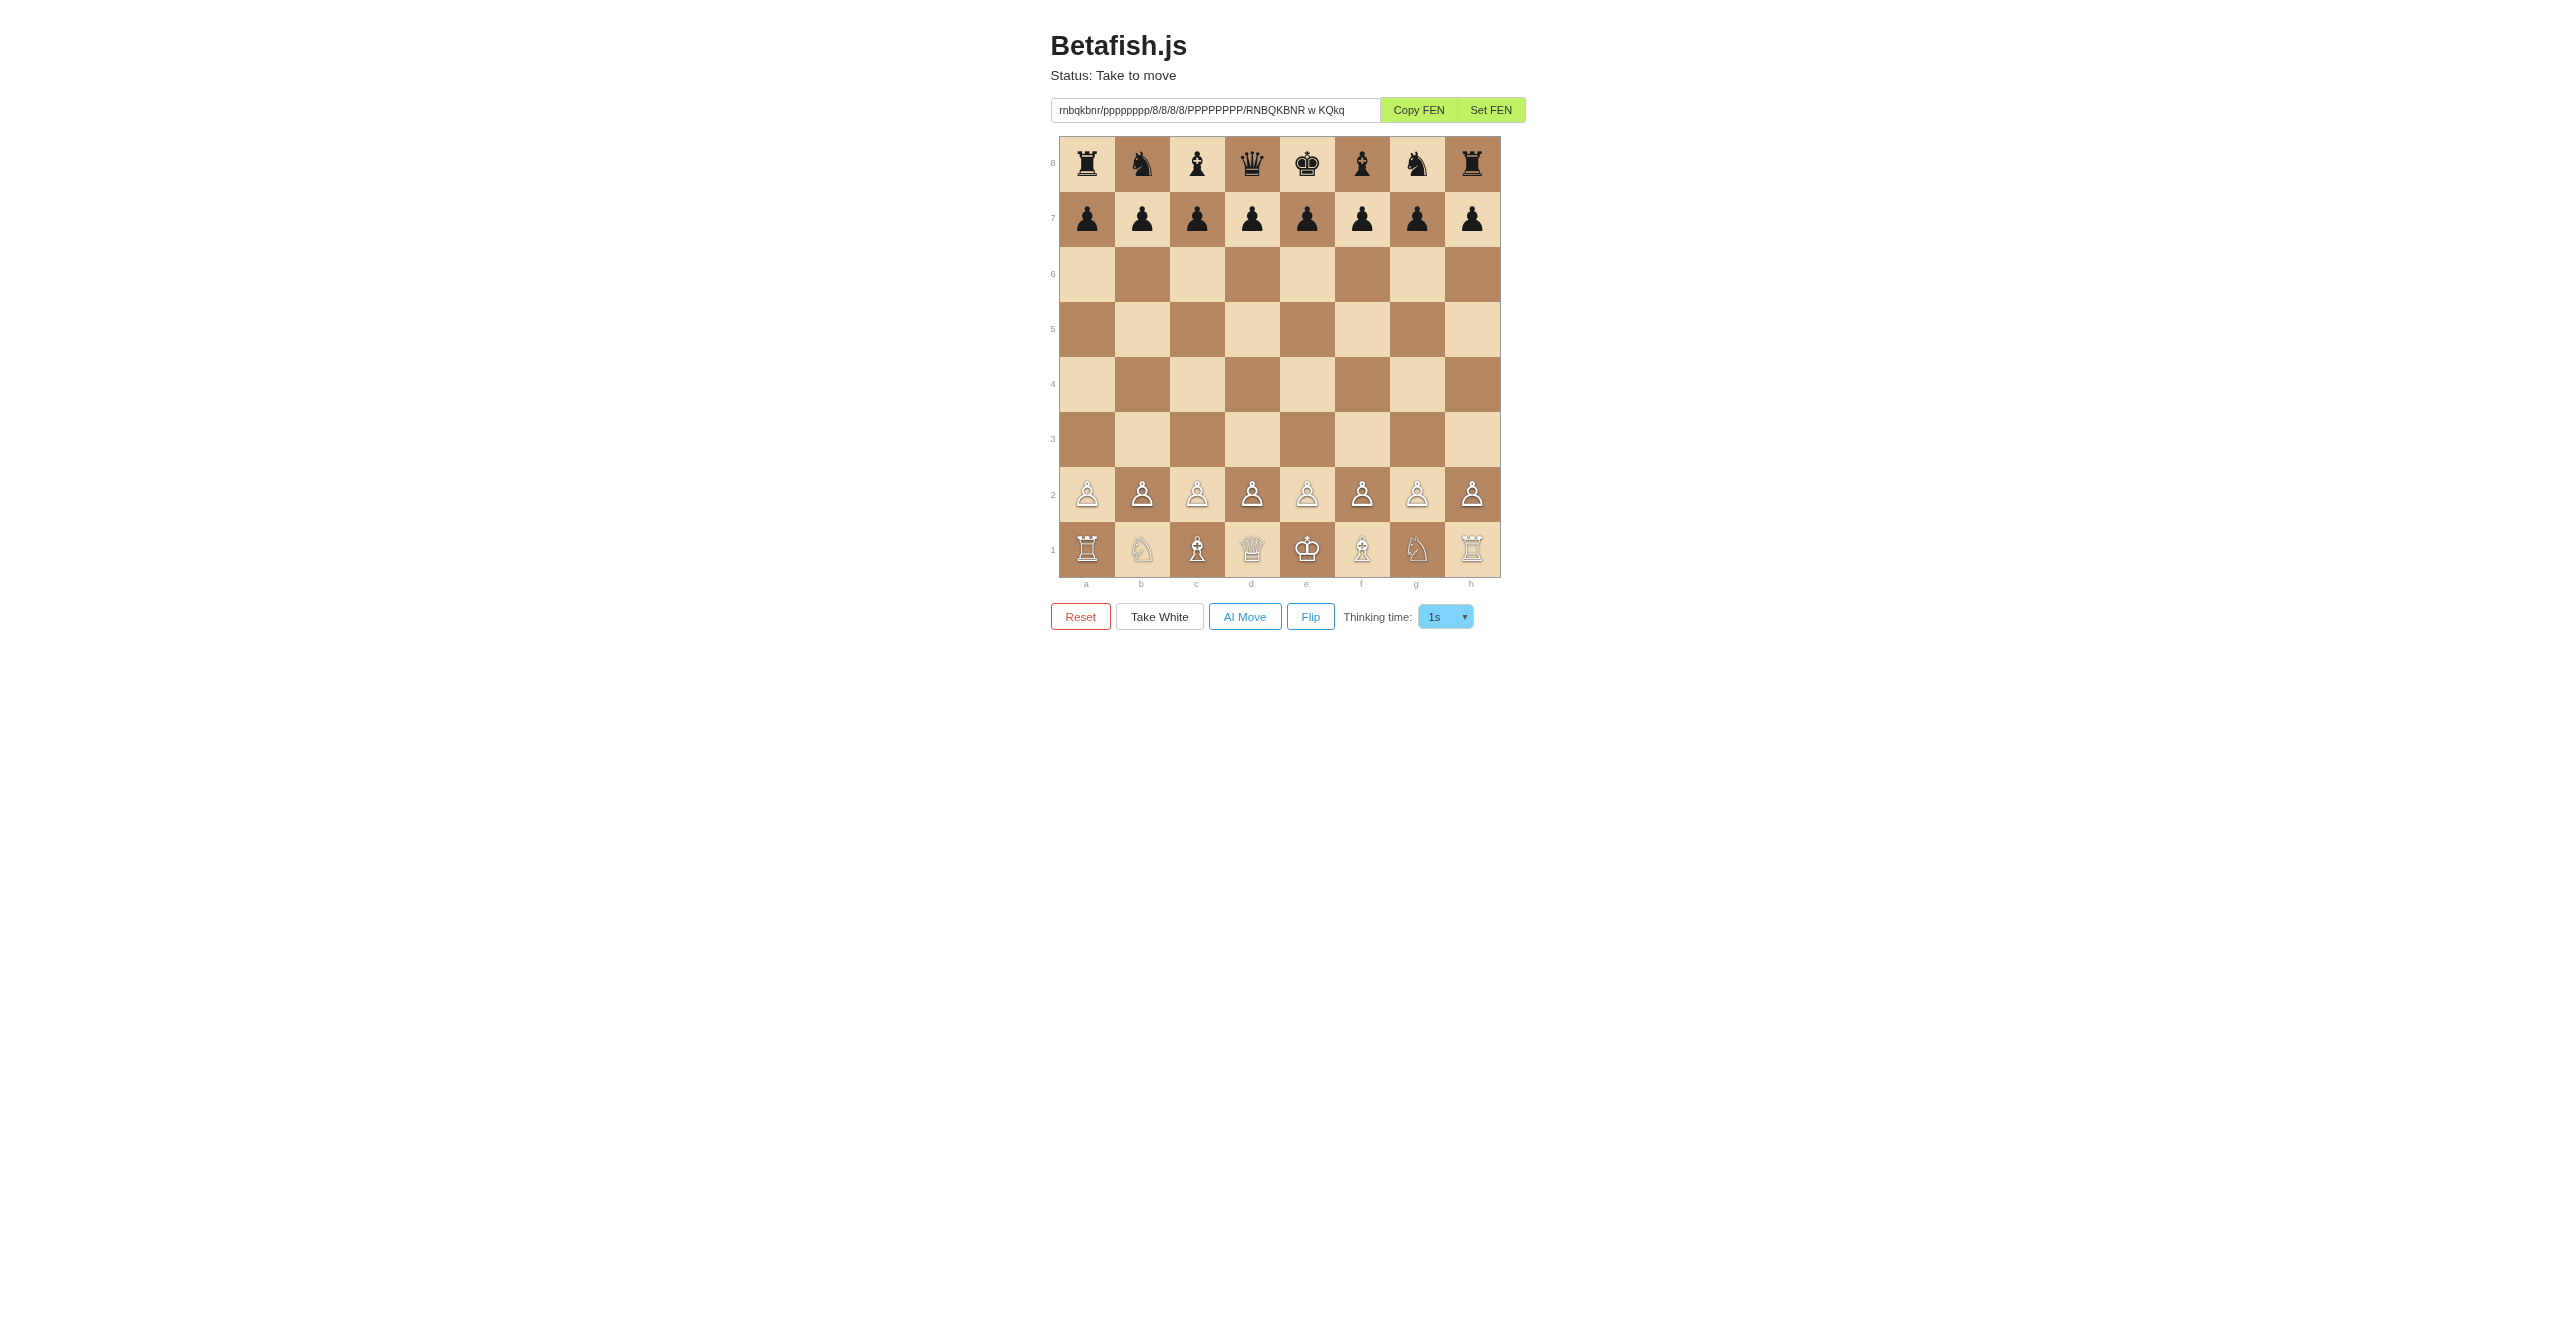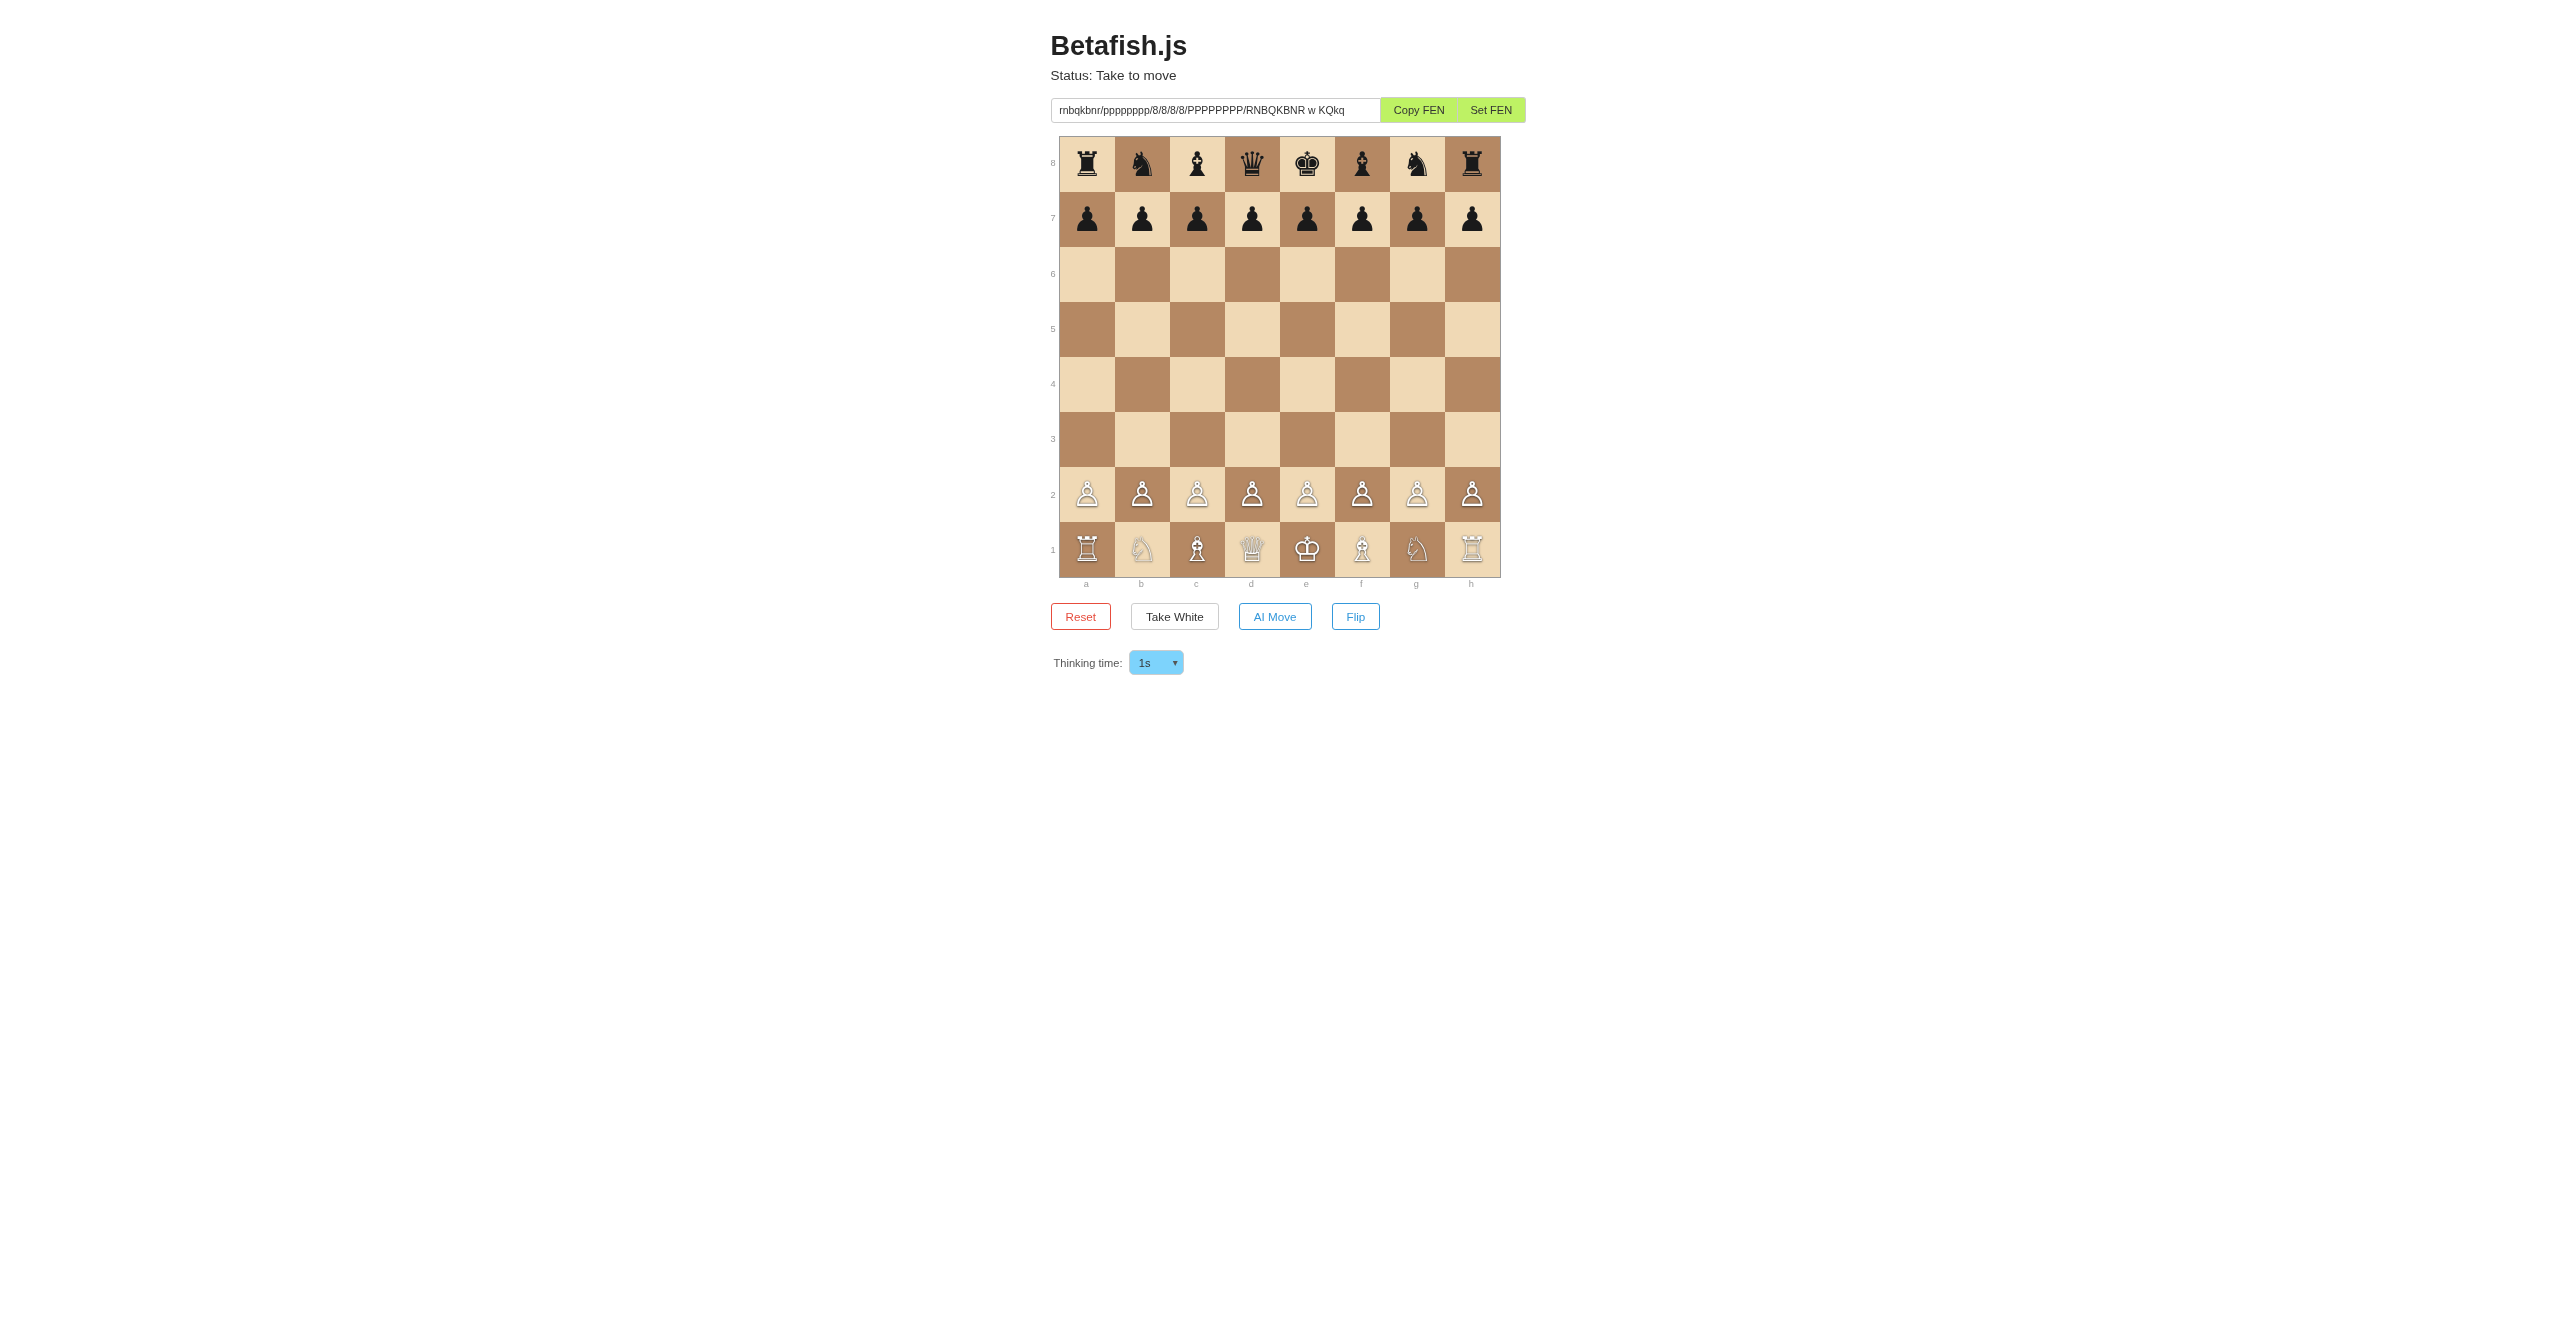--- a/index.html
+++ b/index.html
@@ -112,21 +112,21 @@
     .file-label {
       width: 55px;
       text-align: center;
       font-size: 0.75rem;
       color: #999;
     }
 
     .controls {
       display: flex;
       align-items: center;
-      gap: 20px;
+      gap: 5px;
       margin-top: 14px;
       flex-wrap: wrap;
     }
     .ctrl-btn {
       border: 0.8px solid #ccc;
       background: #fff;
       border-radius: 3.1px;
       padding: 6.1px 14px;
       font-size: 0.95rem;
       cursor: pointer;

